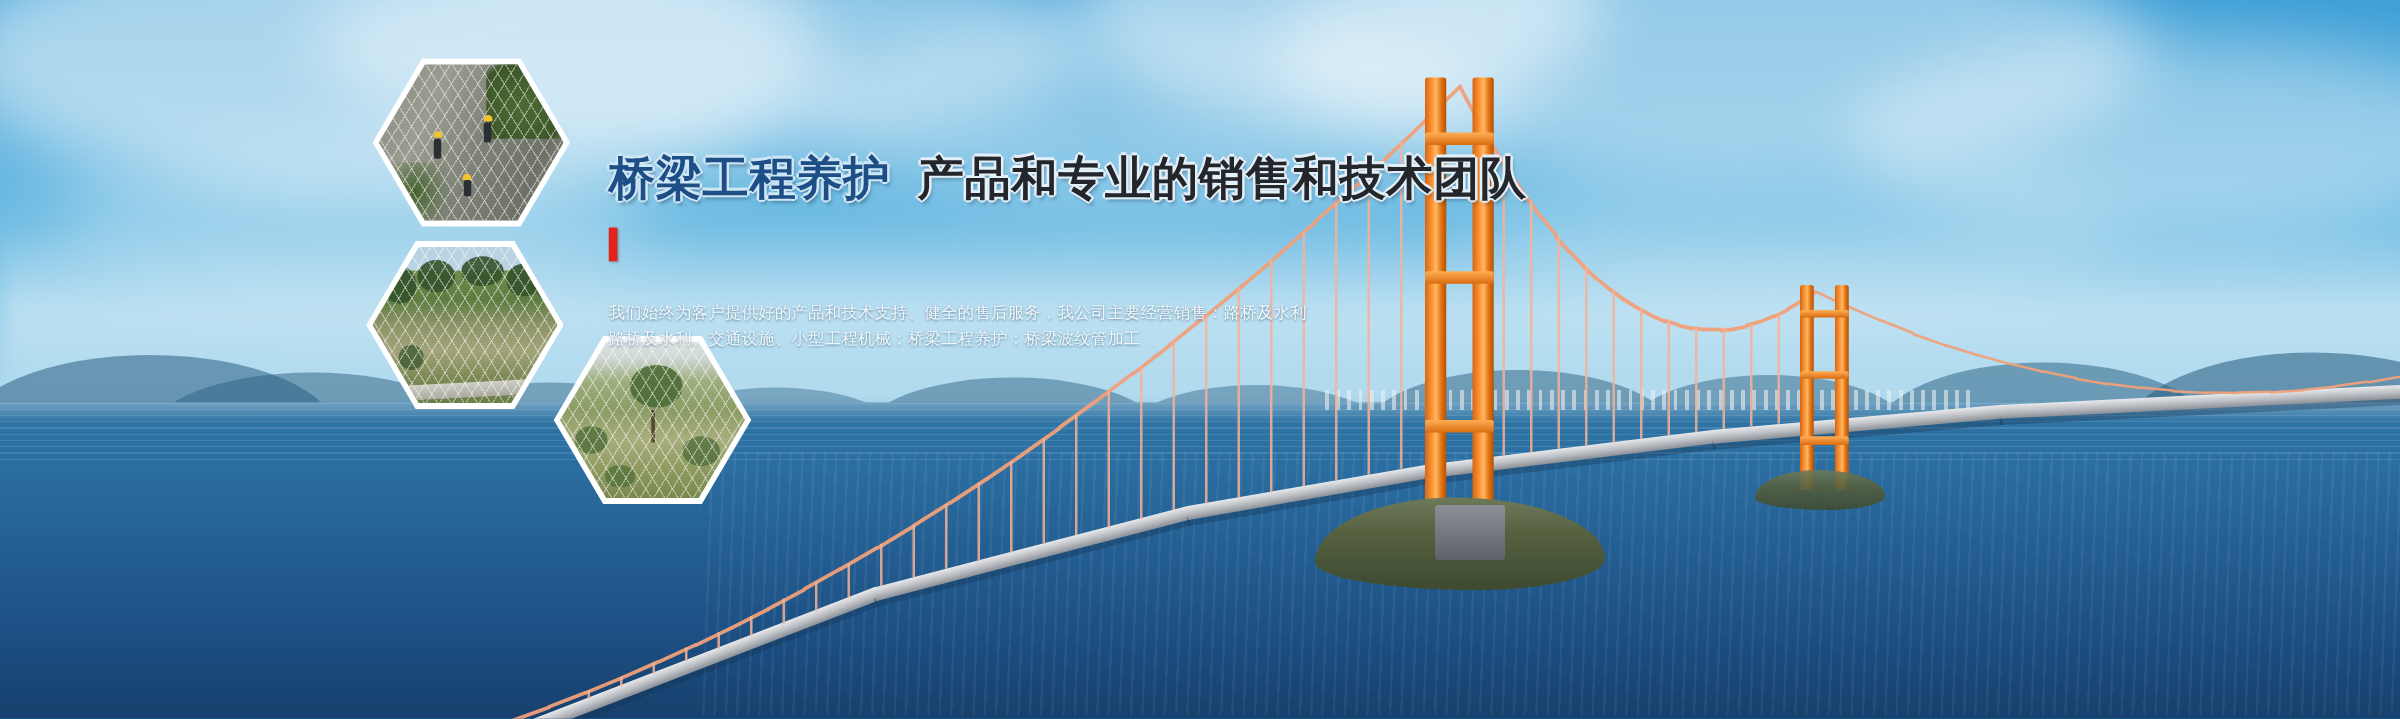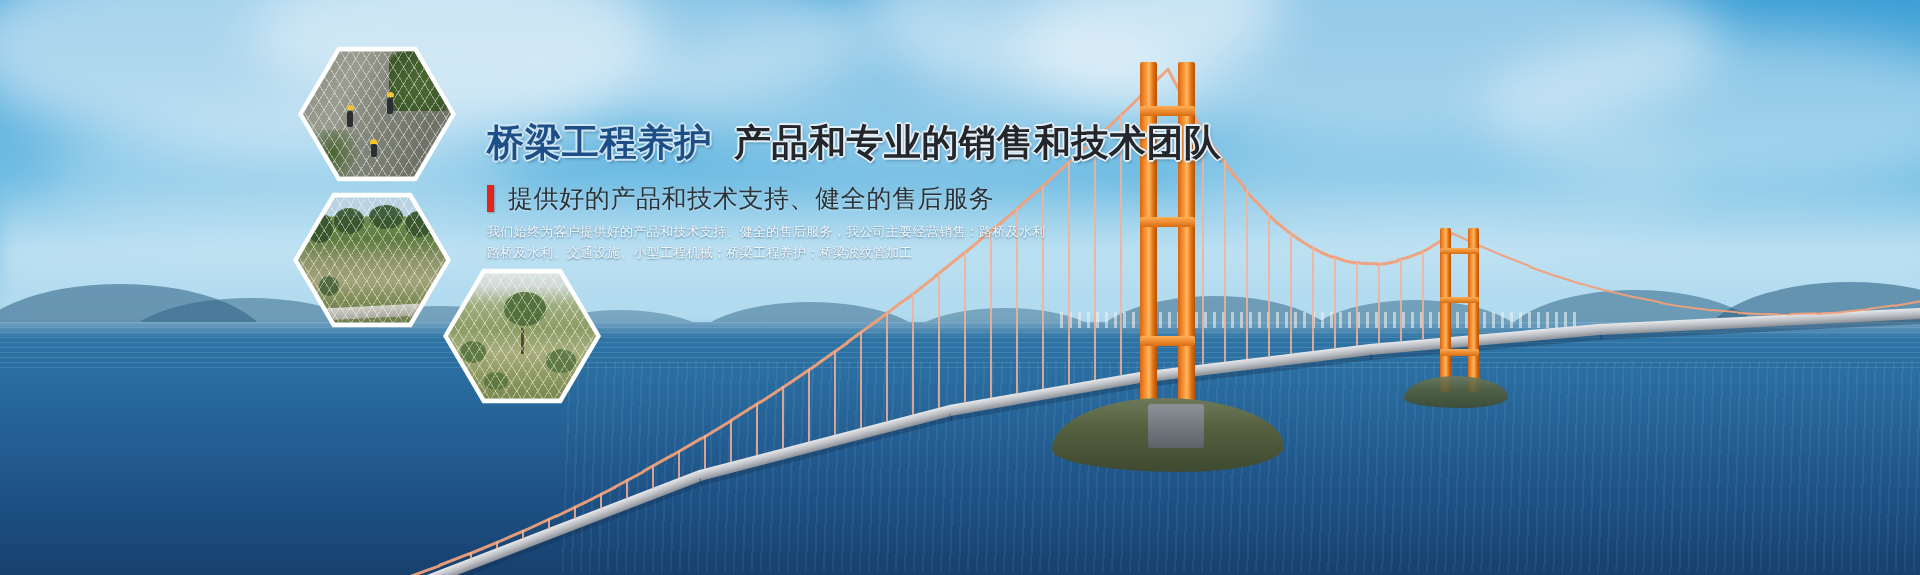--- a/index.html
+++ b/index.html
@@ -187,21 +187,21 @@
   .red-bar{
     width:7px;height:27px;background:#e1251b;margin-right:14px;flex:0 0 auto;
     box-shadow:1px 1px 2px rgba(0,0,0,.25);
   }
   .subline-text{
     font-size:25px;color:#2b3338;letter-spacing:.6px;
     text-shadow:0 1px 2px rgba(230,244,252,.55);
   }
 
   .body{
-    margin-top:6px;
+    margin-top:30px;
     font-size:13px;
     line-height:21px;
     color:#f2f8fb;
     letter-spacing:.3px;
     text-shadow:0 1px 2px rgba(12,48,80,.55);
     max-width:420px;
   }
   .body div{white-space:nowrap;}
 </style>
 </head>
@@ -432,21 +432,20 @@
   </div>
 
   <div class="copy">
 
     <div class="headline">
       <span class="h-main">桥梁工程养护</span><span class="h-sub">产品和专业的销售和技术团队</span>
     </div>
 
     <div class="subline">
       <span class="red-bar"></span>
-      <span class="subline-text">提供好的产品和技术支持、健全的售后服务</span>
     </div>
 
     <div class="body">
       <div>我们始终为客户提供好的产品和技术支持、健全的售后服务，我公司主要经营销售：路桥及水利</div>
       <div>路桥及水利、交通设施、小型工程机械；桥梁工程养护；桥梁波纹管加工</div>
     </div>
 
   </div>
 
 </div>

